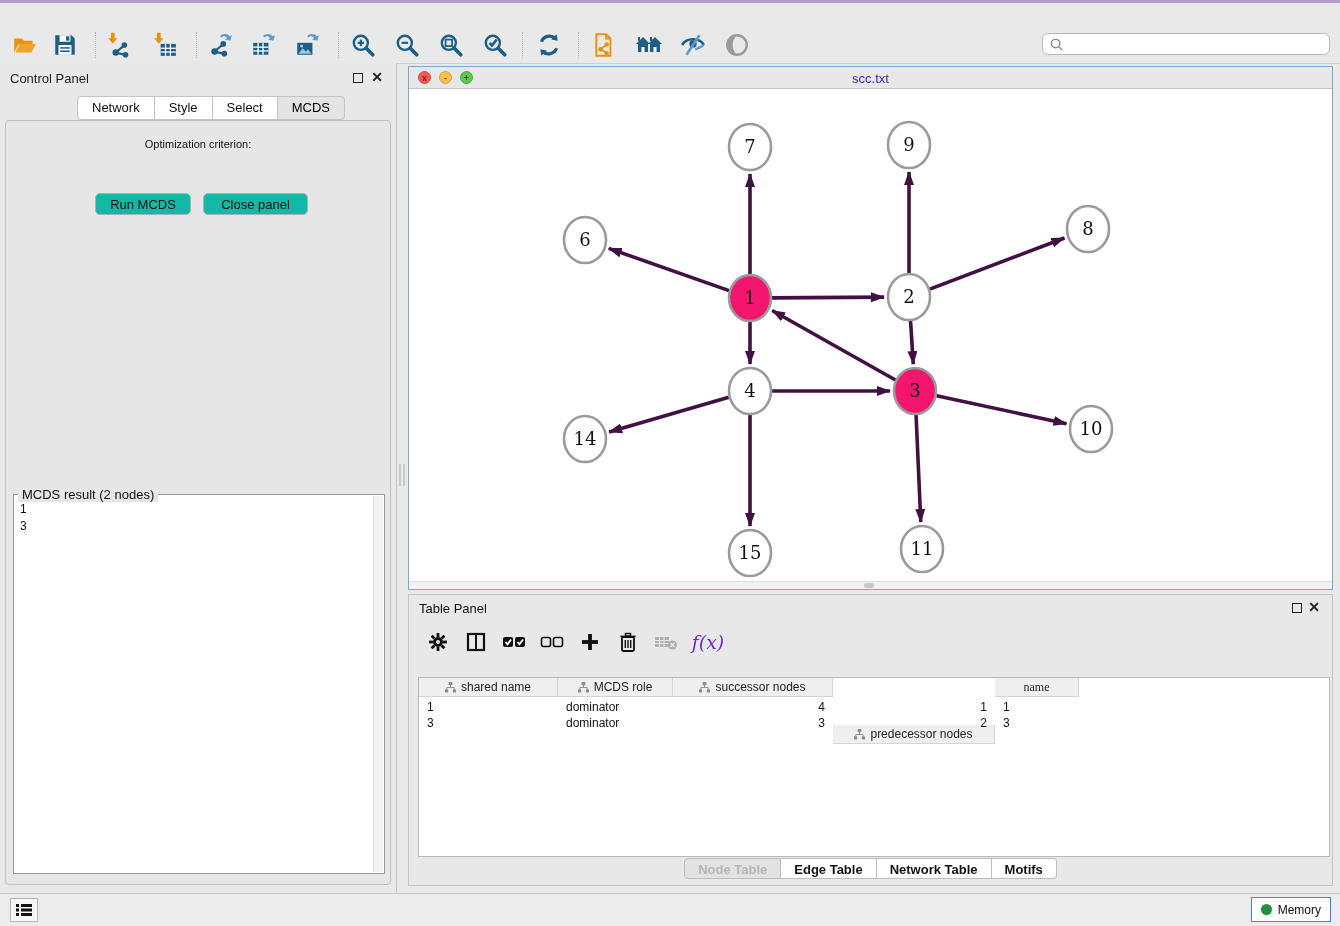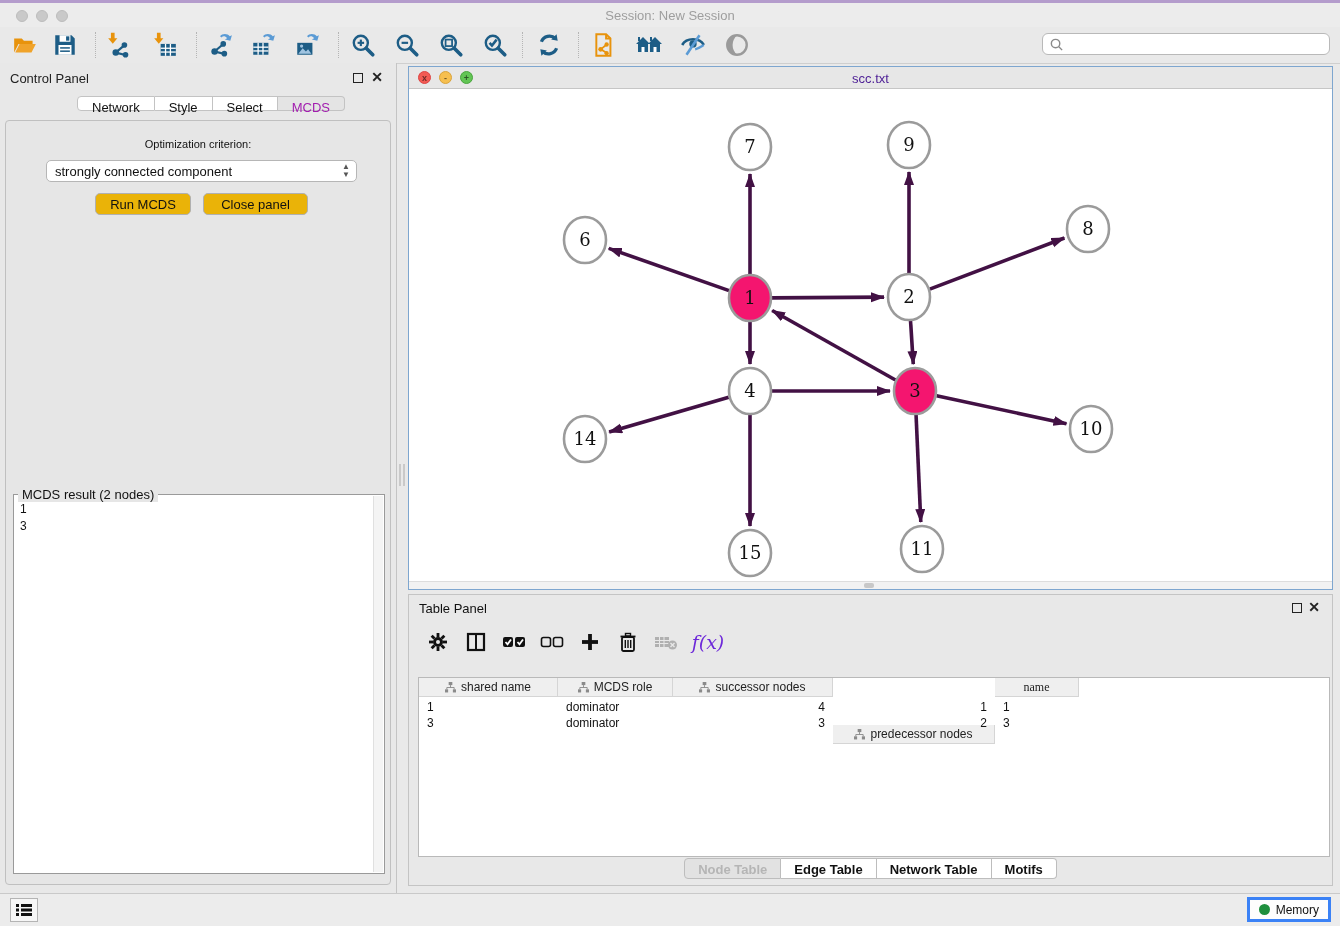--- a/index.html
+++ b/index.html
@@ -17,28 +17,28 @@
   .tb-sep{position:absolute;top:5px;height:26px;width:0;border-left:1px dotted #b5b5b5;}
   .searchbox{position:absolute;top:6px;right:10px;width:288px;height:22px;background:#fff;border:1px solid #b9b9b9;border-radius:6px;display:flex;align-items:center;padding-left:6px;box-sizing:border-box;}
   .searchbox svg{flex:0 0 auto;}
   .searchbox input{border:none;outline:none;flex:1;font-size:12px;background:transparent;margin-left:4px;}
   
   .control-panel{left:0;top:63px;width:397px;height:830px;background:#e8e8e8;border-right:1px solid #c4c4c4;box-sizing:border-box;}
   .cp-title{position:absolute;left:10px;top:8px;font-size:13px;color:#222;}
   .panel-float{position:absolute;width:10px;height:10px;border:1.5px solid #222;box-sizing:border-box;}
   .panel-close{position:absolute;font-size:14px;font-weight:bold;color:#222;line-height:10px;}
   .cp-tabs{position:absolute;left:77px;top:33px;height:21px;display:flex;}
-  .cp-tab{height:15px;line-height:21px;padding:0 14px;font-size:13px;background:#fff;border:1px solid #c3c3c3;border-left:none;box-sizing:border-box;}
+  .cp-tab{height:24px;line-height:21px;padding:0 14px;font-size:13px;background:#fff;border:1px solid #c3c3c3;border-left:none;box-sizing:border-box;}
   .cp-tab:first-child{border-left:1px solid #c3c3c3;border-radius:4px 0 0 4px;}
-  .cp-tab.disabled{background:#e4e4e4;color:#a21caf;border-radius:0 4px 4px 0;}
+  .cp-tab.disabled{background:#e4e4e4;color:#000000;border-radius:0 4px 4px 0;}
   .cp-content{position:absolute;left:5px;top:57px;width:386px;height:765px;background:#e6e6e6;border:1px solid #c0c0c0;border-radius:4px;box-sizing:border-box;}
   .opt-label{position:absolute;left:0;top:17px;width:100%;text-align:center;font-size:11px;}
   .dropdown{position:absolute;left:40px;top:39px;width:311px;height:22px;background:#fff;border:1px solid #b6b6b6;border-radius:5px;box-sizing:border-box;display:flex;align-items:center;font-size:13px;padding-left:8px;}
   .dd-stepper{position:absolute;right:6px;top:2px;font-size:8px;color:#555;line-height:8px;text-align:center;}
-  .cp-btn{position:absolute;top:72px;height:22px;background:#eab308;border:1px solid #b0b0b0;border-radius:5px;font-size:13px;display:flex;align-items:center;justify-content:center;box-sizing:border-box;}
+  .cp-btn{position:absolute;top:72px;height:22px;background:#14b8a6;border:1px solid #b0b0b0;border-radius:5px;font-size:13px;display:flex;align-items:center;justify-content:center;box-sizing:border-box;}
   .mcds-group{position:absolute;left:7px;top:373px;width:372px;height:380px;border:1px solid #9a9a9a;background:#fff;box-sizing:border-box;}
   .mcds-legend{position:absolute;left:4px;top:-8px;background:#e6e6e6;padding:0 4px;font-size:13px;color:#111;}
   .mcds-text{position:absolute;left:0;top:2px;right:10px;bottom:0;font-size:12px;padding:4px 0 0 6px;line-height:17px;white-space:pre;}
   .mcds-scroll{position:absolute;right:1px;top:1px;width:9px;bottom:1px;background:#f4f4f4;border-left:1px solid #e0e0e0;}
   .divider-grip{left:398px;top:462px;width:8px;height:26px;}
   .divider-grip span{display:block;width:2px;height:22px;background:#c9c9c9;float:left;margin:2px 1px;}
   
   .net-window{left:408px;top:66px;width:925px;height:524px;background:#fff;border:1px solid #7ea6cf;box-sizing:border-box;}
   .net-titlebar{position:absolute;left:0;top:0;width:100%;height:22px;background:#e7e7e7;border-bottom:1px solid #c6c6c6;box-sizing:border-box;}
   .traffic{position:absolute;top:4px;width:13px;height:13px;border-radius:50%;font-size:9px;font-weight:bold;text-align:center;line-height:13px;color:rgba(0,0,0,.55);box-sizing:border-box;}
@@ -58,36 +58,30 @@
   .tp-row{position:absolute;left:0;height:16px;display:flex;font-size:12px;}
   .tp-cell{box-sizing:border-box;padding:1px 8px 0 8px;overflow:hidden;}
   .tp-tabs{position:absolute;left:0;bottom:6px;width:100%;display:flex;justify-content:center;}
   .tp-tab{height:21px;line-height:21px;padding:0 13px;font-size:13px;background:#fff;border:1px solid #bdbdbd;border-left:none;box-sizing:border-box;font-weight:bold;}
   .tp-tab:first-child{border-left:1px solid #bdbdbd;border-radius:4px 0 0 4px;}
   .tp-tab:last-child{border-radius:0 4px 4px 0;}
   .tp-tab.selected{background:#e2e2e2;color:#b5b5b5;}
   
   .statusbar{left:0;bottom:0;width:1340px;height:33px;background:#ececec;border-top:1px solid #c9c9c9;box-sizing:border-box;}
   .list-btn{position:absolute;left:10px;top:4px;width:28px;height:24px;background:#f6f6f6;border:1px solid #b4b4b4;display:flex;align-items:center;justify-content:center;box-sizing:border-box;}
-  .memory-btn{position:absolute;right:9px;top:3px;height:25px;background:#fdfdfd;border:3px solid #3b82f6;display:flex;align-items:center;padding:0 9px;gap:6px;font-size:12px;box-sizing:border-box;}
+  .memory-btn{position:absolute;right:9px;top:3px;height:25px;background:#fdfdfd;border:1px solid #3b82f6;display:flex;align-items:center;padding:0 9px;gap:6px;font-size:12px;box-sizing:border-box;}
   .memory-dot{width:11px;height:11px;border-radius:50%;background:#1e8f3e;}
 </style>
 </head>
 <body>
 
 <div class="screen">
 
   <div class="abs purple-top"></div>
 
-  <div class="abs titlebar">
-    <span class="tl-dot" style="left:16px"></span>
-    <span class="tl-dot" style="left:36px"></span>
-    <span class="tl-dot" style="left:56px"></span>
-    <div class="win-title">Session: New Session</div>
-  </div>
 
   <div class="abs toolbar">
     <div class="tb-btn" style="left:10px">
       <svg width="26" height="26" viewBox="0 0 24 24">
         <path d="M2 19 V6 h7 l2 2 h8 v3 H6 Z" fill="#e8930c"></path>
         <path d="M3 19 L7 11 h15 l-4 8 Z" fill="#f0a32a"></path>
       </svg>
     </div>
     <div class="tb-btn" style="left:50px">
       <svg width="26" height="26" viewBox="0 0 24 24">
@@ -262,24 +256,20 @@
 
     <div class="cp-tabs">
       <div class="cp-tab">Network</div>
       <div class="cp-tab">Style</div>
       <div class="cp-tab">Select</div>
       <div class="cp-tab disabled">MCDS</div>
     </div>
 
     <div class="cp-content">
       <div class="opt-label">Optimization criterion:</div>
-      <div class="dropdown">
-        <span>strongly connected component</span>
-        <span class="dd-stepper">▲<br>▼</span>
-      </div>
       <div class="cp-btn" style="left:89px;width:96px;">Run MCDS</div>
       <div class="cp-btn" style="left:197px;width:105px;">Close panel</div>
 
       <div class="mcds-group">
         <div class="mcds-legend">MCDS result (2 nodes)</div>
         <div class="mcds-text">1
 3</div>
         <div class="mcds-scroll"></div>
       </div>
     </div>

